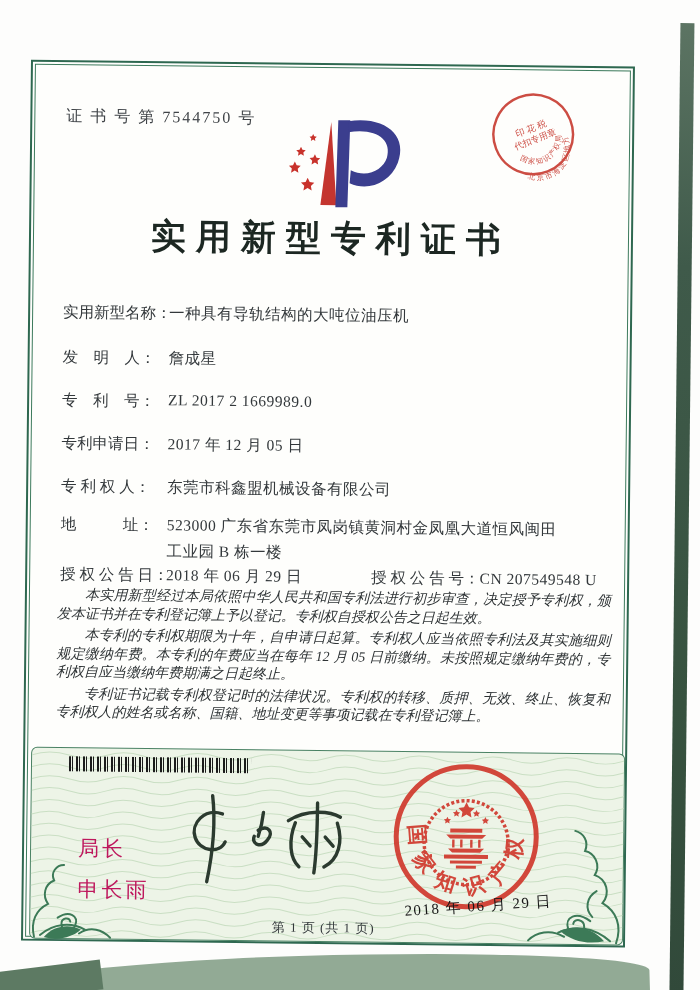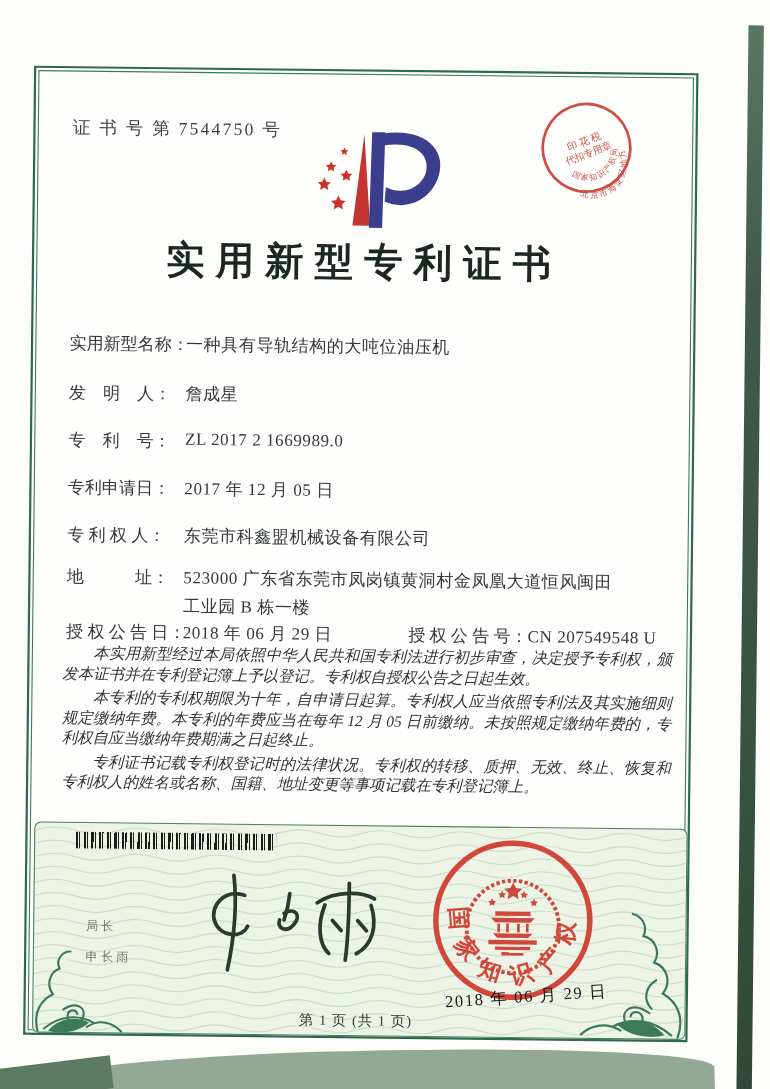--- a/index.html
+++ b/index.html
@@ -39,21 +39,21 @@
   .panel{position:absolute;left:6px;top:685px;width:592px;height:190px;
     background:#edf4e7;border:1.2px solid #4a8264;border-radius:6px;}
   .panel svg.waves{position:absolute;inset:0;width:100%;height:100%;}
   .flourish{position:absolute;}
   .fl-bl{left:-2px;bottom:-3px;width:88px;height:80px;}
   .fl-br{right:-2px;bottom:-3px;width:100px;height:118px;transform:scaleX(-1);}
   .barcode{position:absolute;left:44px;top:694px;width:182px;height:15px;
     background:repeating-linear-gradient(90deg,#1b1b1b 0 2px,transparent 2px 3px,
       #1b1b1b 3px 4px,transparent 4px 7px,#1b1b1b 7px 9px,transparent 9px 10px,
       #1b1b1b 10px 11px,transparent 11px 14px);}
-  .officer{position:absolute;left:54px;top:772px;font-size:11px;color:#737373;letter-spacing:3px;}
+  .officer{position:absolute;left:54px;top:772px;font-size:21px;color:#be185d;letter-spacing:3px;}
   .officer div{margin-bottom:13px;}
   .signature{position:absolute;left:150px;top:726px;width:185px;height:98px;}
   .seal{position:absolute;left:362px;top:688px;width:160px;height:160px;opacity:.93;}
   .seal-date{position:absolute;left:381px;top:830px;font-size:15px;color:#171717;
     letter-spacing:1.5px;transform:rotate(-4.5deg);white-space:nowrap;}
   .page-info{position:absolute;left:0;right:0;top:854px;text-align:center;
     font-size:13px;color:#33383b;letter-spacing:1px;}
   .stamp-txt{fill:#c73a30;font-family:"Liberation Serif","DejaVu Serif",serif;}
   .seal-txt{fill:#d03a2e;font-family:"Liberation Serif","DejaVu Serif",serif;font-weight:bold;}
 </style>

